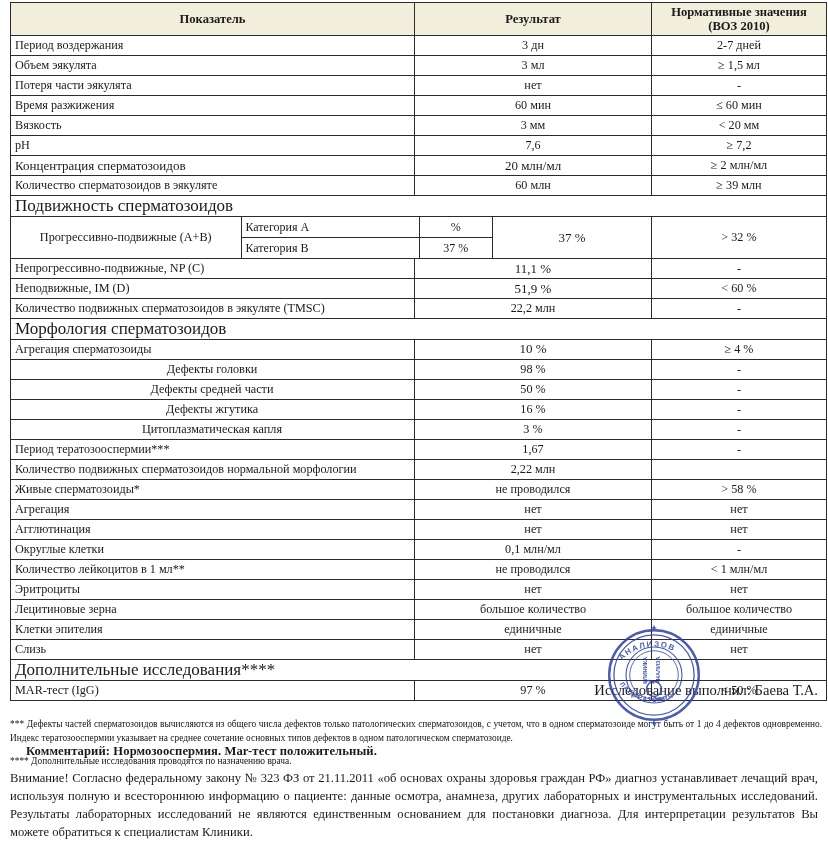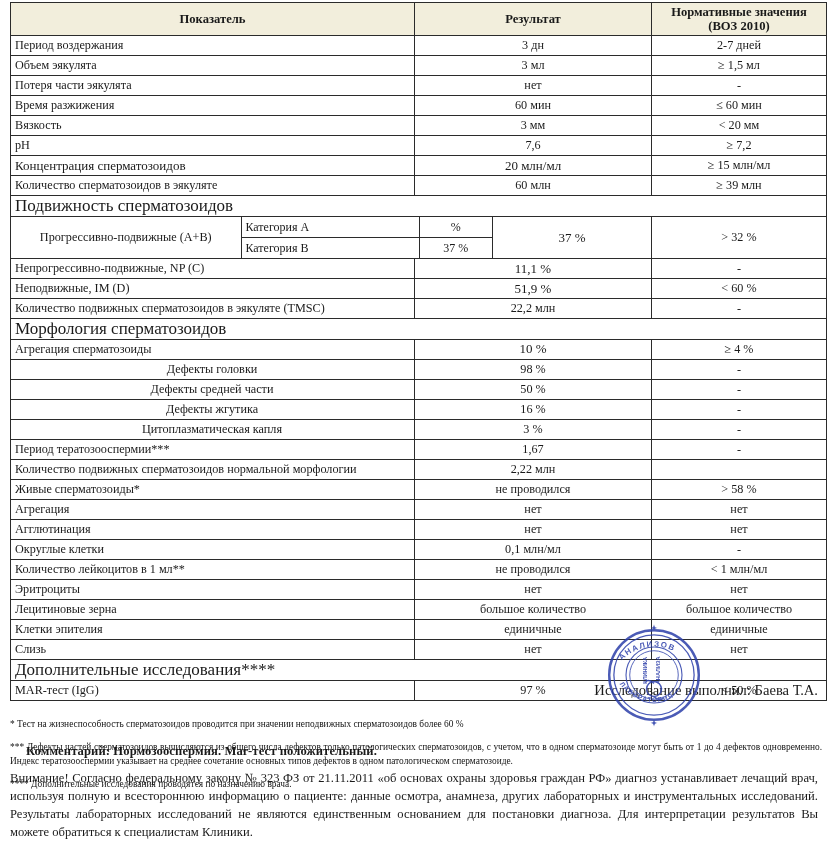--- a/index.html
+++ b/index.html
@@ -168,21 +168,21 @@
         <td class="norm">&lt; 20 мм</td>
       </tr>
       <tr>
         <td class="name">pH</td>
         <td class="val">7,6</td>
         <td class="norm">≥ 7,2</td>
       </tr>
       <tr>
         <td class="name b">Концентрация сперматозоидов</td>
         <td class="val b">20 млн/мл</td>
-        <td class="norm">≥ 15 млн/мл</td>
+        <td class="norm">≥ 2 млн/мл</td>
       </tr>
       <tr>
         <td class="name">Количество сперматозоидов в эякуляте</td>
         <td class="val">60 млн</td>
         <td class="norm">≥ 39 млн</td>
       </tr>
 
       <tr>
         <td class="section" colspan="3">Подвижность сперматозоидов</td>
       </tr>
@@ -318,21 +318,20 @@
       </tr>
       <tr>
         <td class="name">MAR-тест (IgG)</td>
         <td class="val">97 %</td>
         <td class="norm">&lt; 50 %</td>
       </tr>
     </tbody>
   </table>
 
   <div class="notes">
-    <p>* Тест на жизнеспособность сперматозоидов проводится при значении неподвижных сперматозоидов более 60 %</p>
     <p class="gap just">*** Дефекты частей сперматозоидов вычисляются из общего числа дефектов только патологических сперматозоидов, с учетом, что в одном сперматозоиде могут быть от 1 до 4 дефектов одновременно. Индекс тератозооспермии указывает на среднее сочетание основных типов дефектов в одном патологическом сперматозоиде.</p>
     <p class="gap">**** Дополнительные исследования проводятся по назначению врача.</p>
   </div>
 
   <div class="signature">Исследование выполнил: Баева Т.А.</div>
 
   <svg class="stamp" viewBox="0 0 120 126">
     <defs>
       <path id="arcTop" d="M 16,63 A 47,47 0 0 1 104,63"></path>
       <path id="arcBot" d="M 18,63 A 45,45 0 0 0 102,63"></path>

